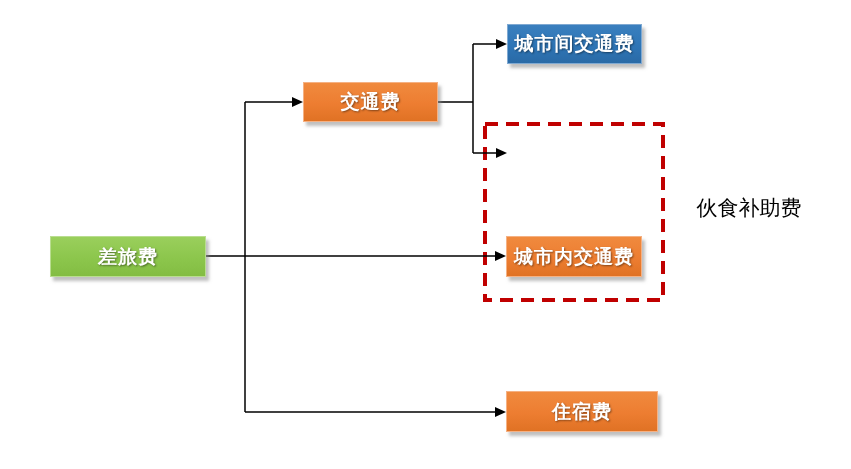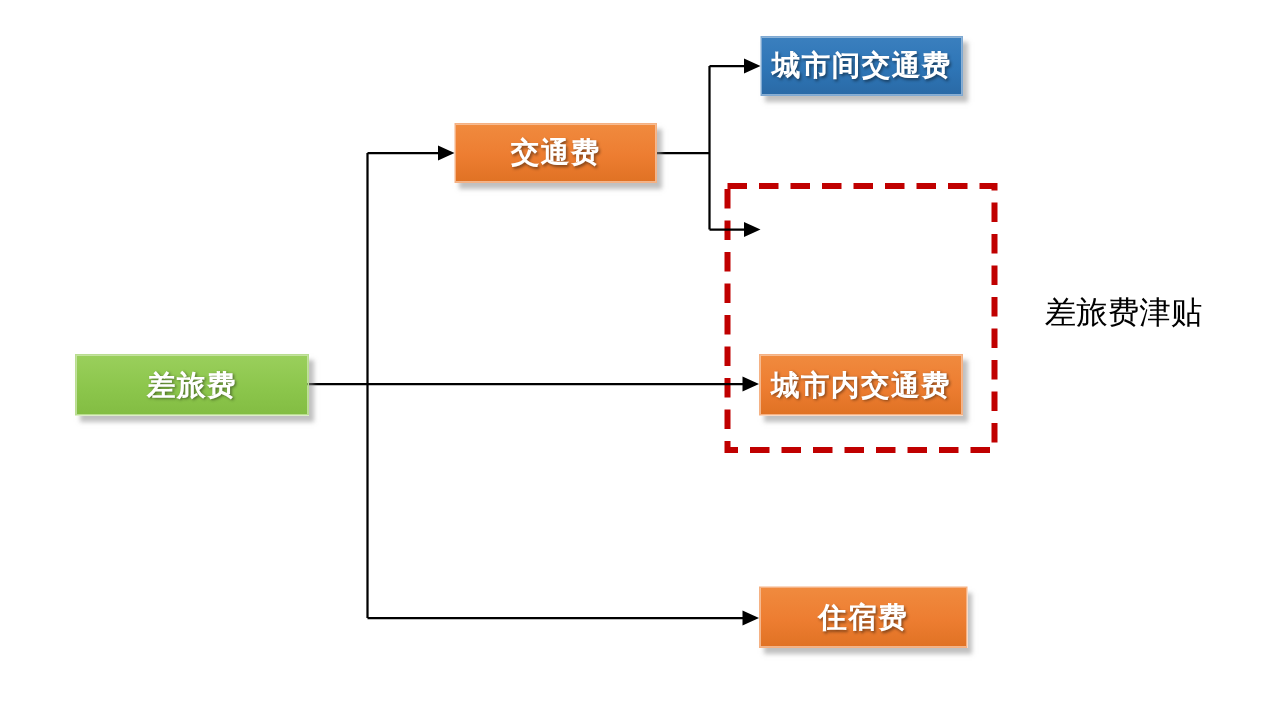--- a/index.html
+++ b/index.html
@@ -95,19 +95,19 @@
 
   <div class="node blue" style="left:507px; top:24px; width:135px; height:40px;">
     <span>城市间交通费</span>
   </div>
 
 
   <div class="node orange" style="left:506px; top:236px; width:136px; height:41px;">
     <span>城市内交通费</span>
   </div>
 
-  <div class="node orange" style="left:506px; top:391px; width:139px; height:41px;">
+  <div class="node orange" style="left:506px; top:391px; width:152px; height:41px;">
     <span>住宿费</span>
   </div>
 
-  <div class="side-label">差旅费津贴</div>
+  <div class="side-label">伙食补助费</div>
 
 </div>
 
 </body></html>

